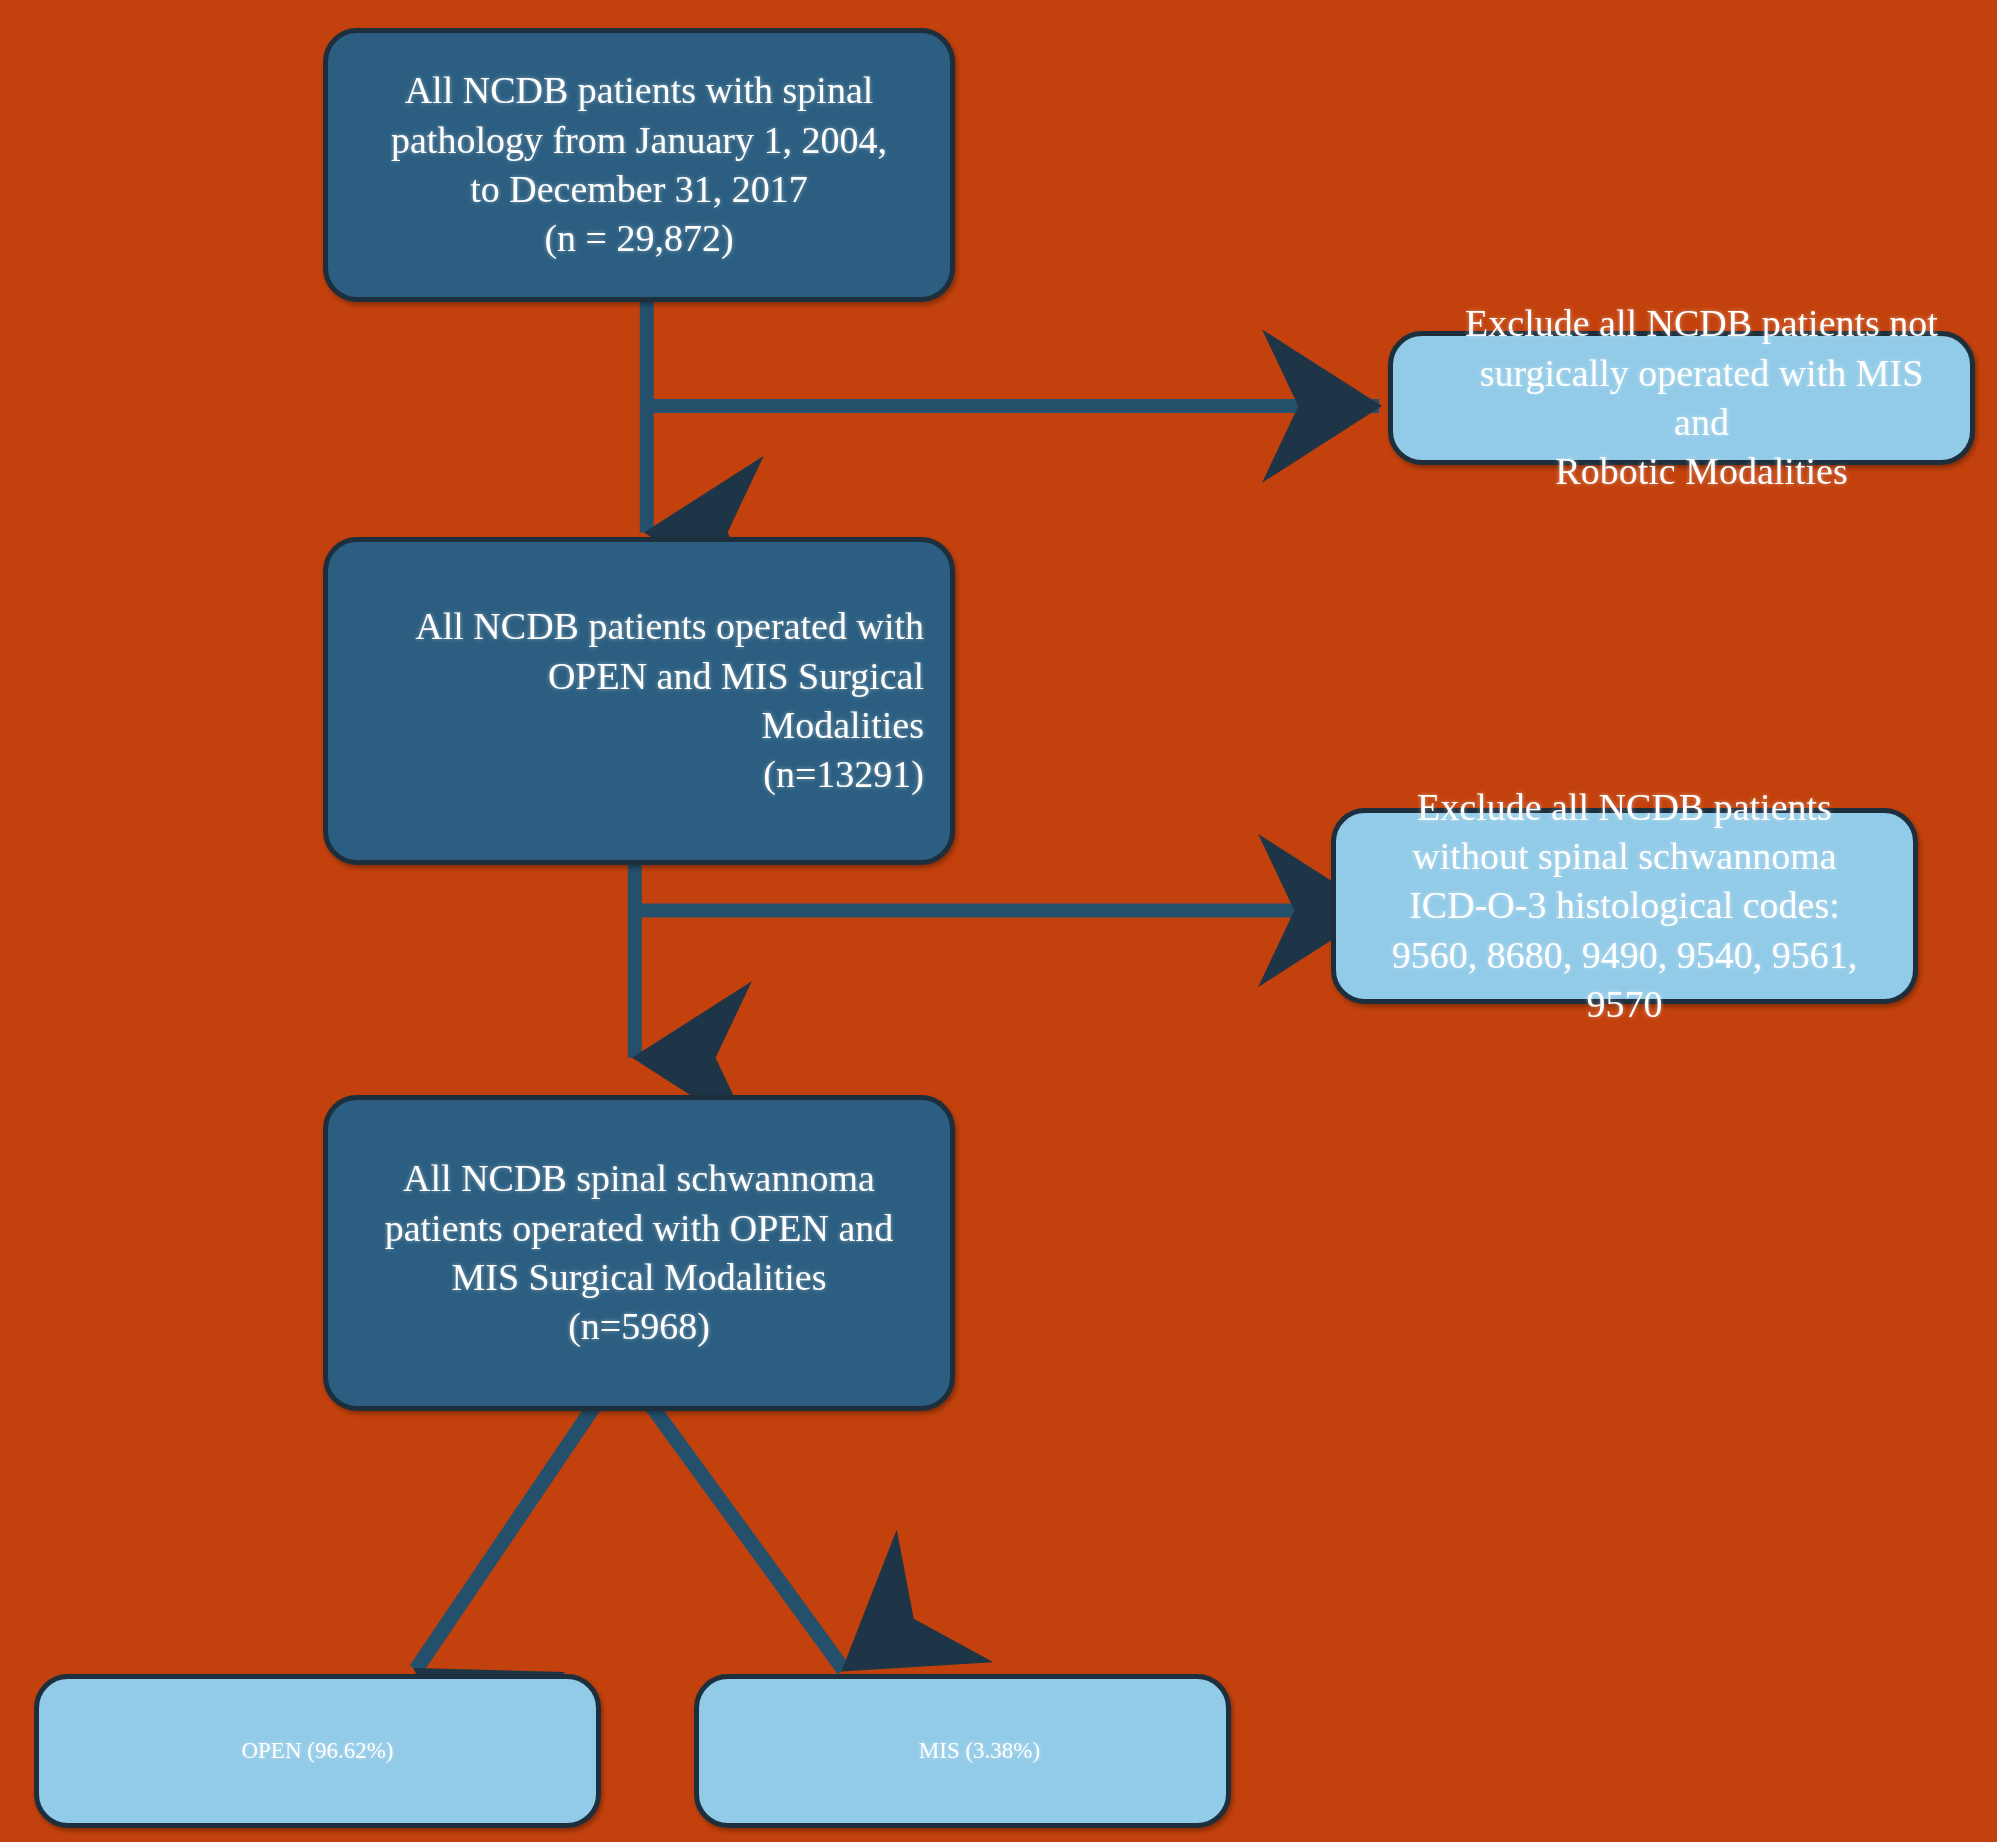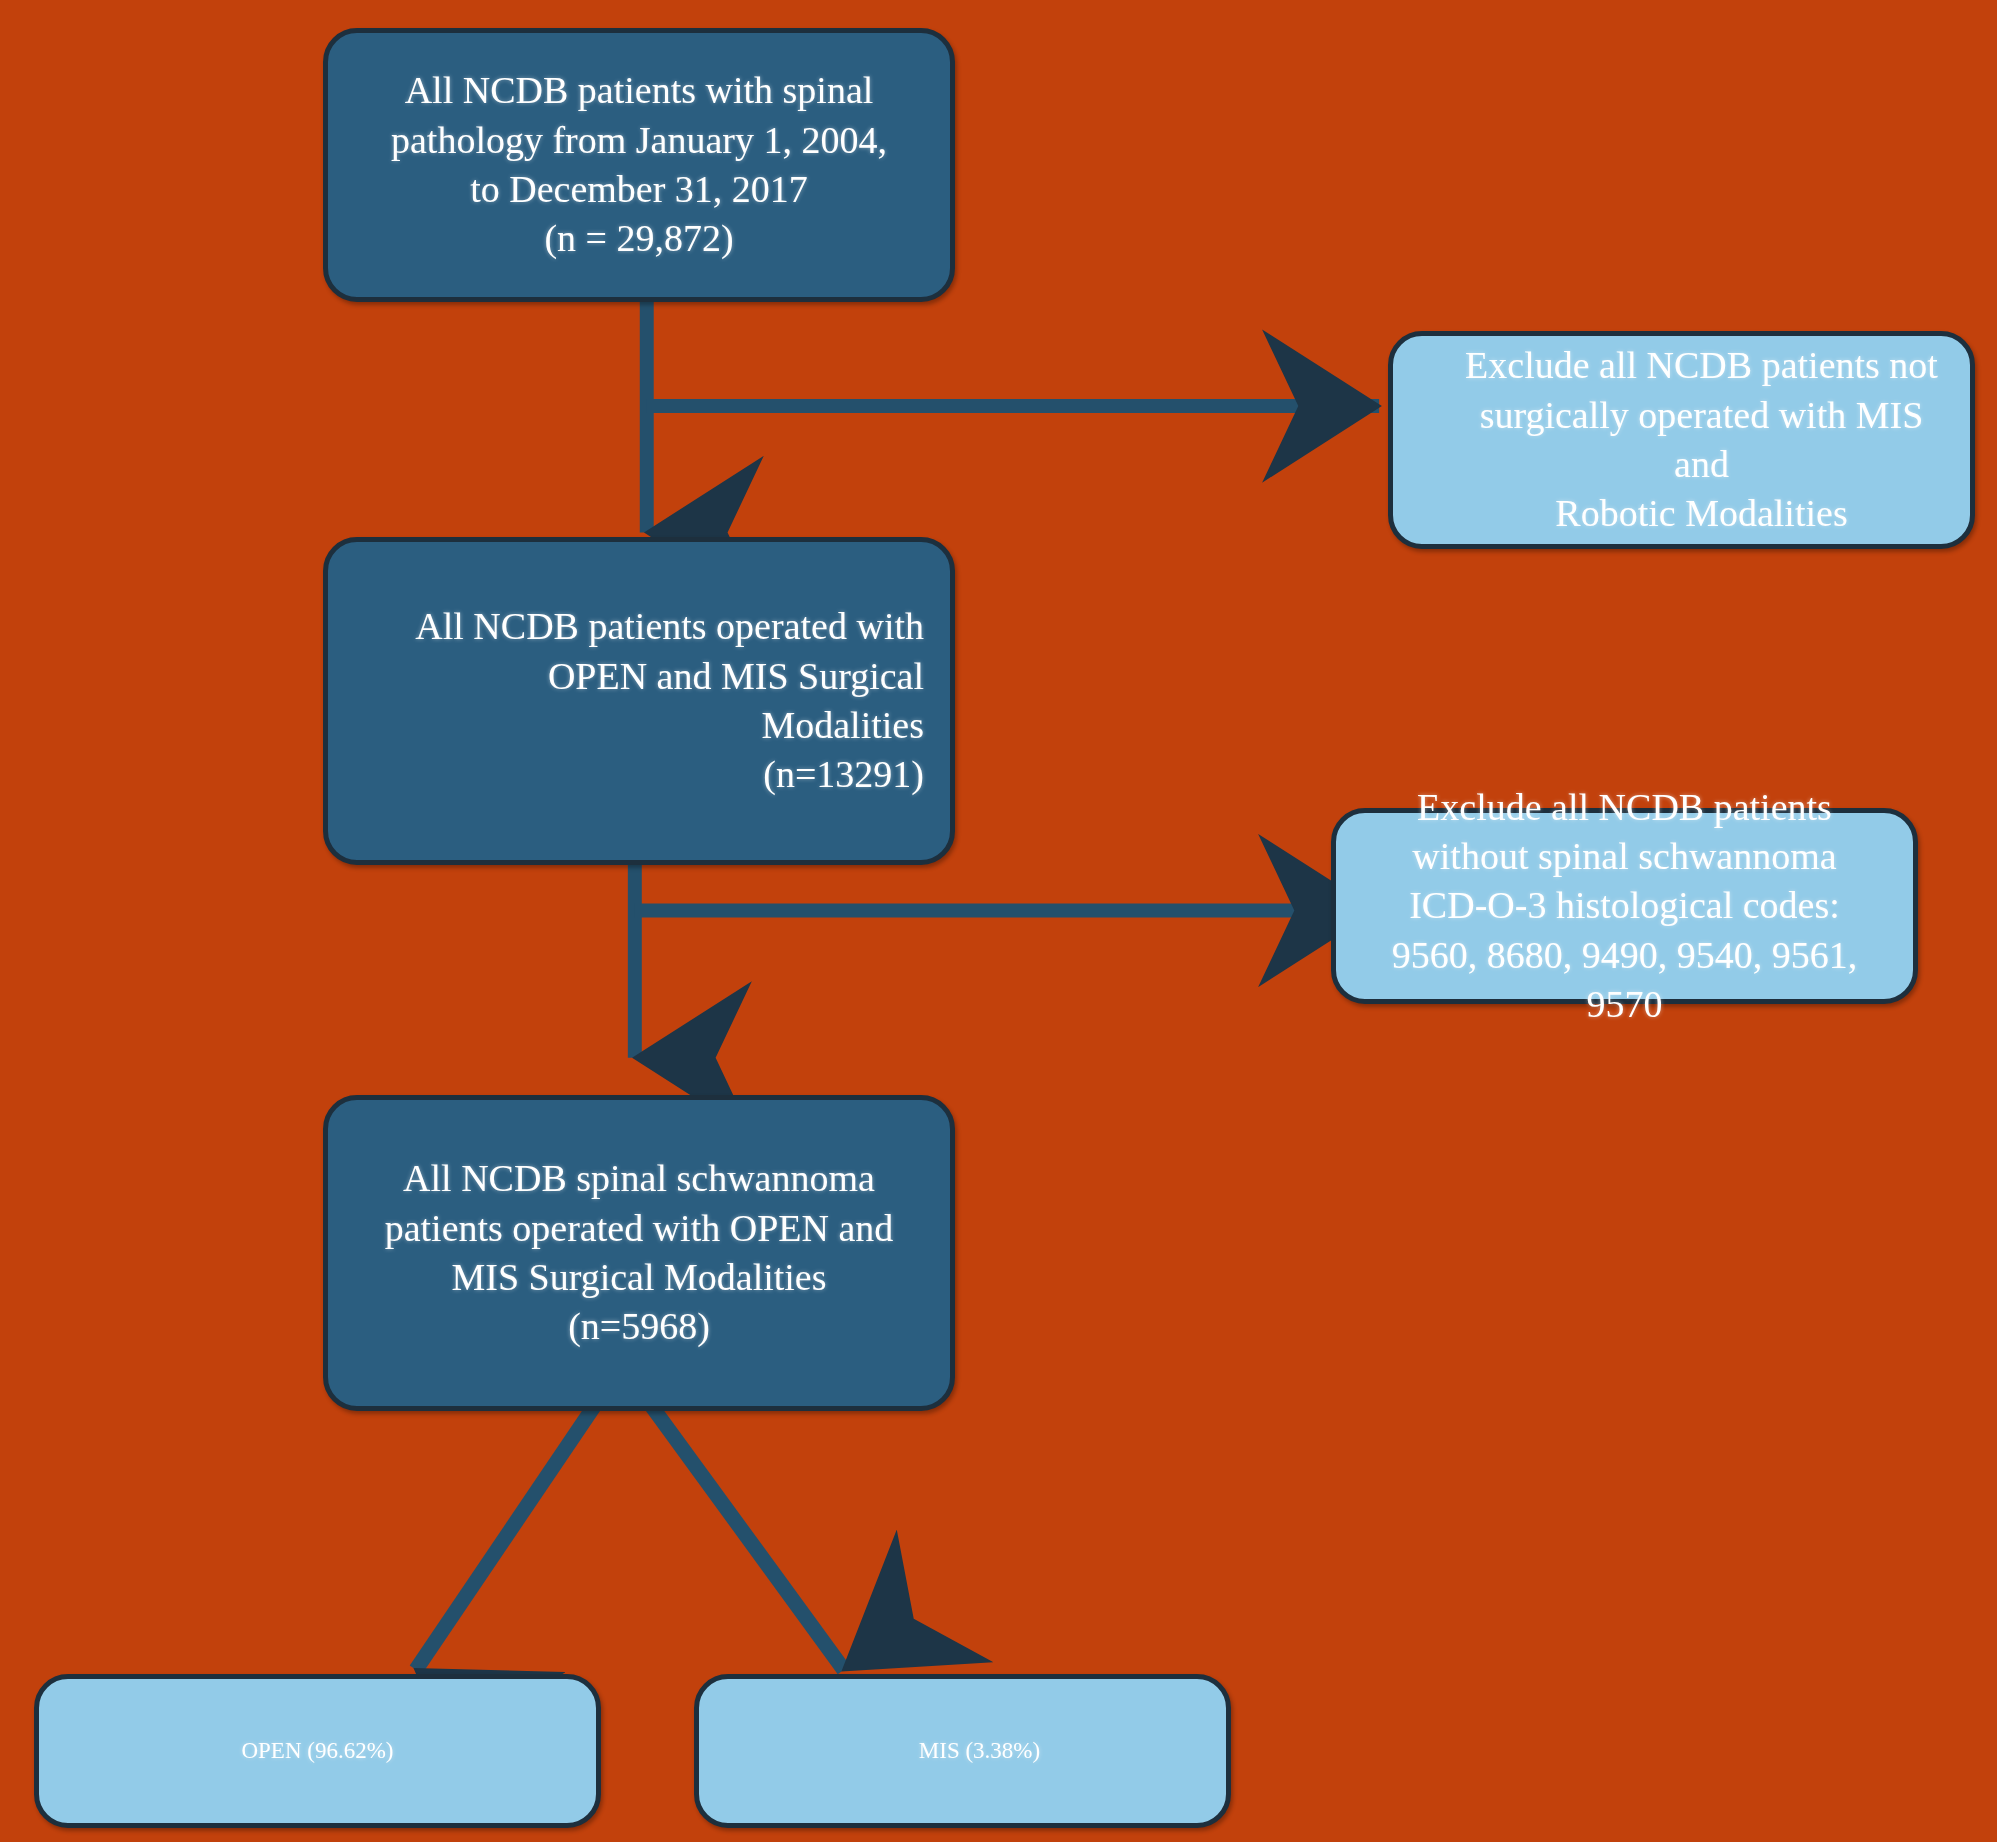--- a/index.html
+++ b/index.html
@@ -106,21 +106,21 @@
     </g>
   </svg>
 
   <div class="node node-dark" style="left:323px; top:28px; width:632px; height:274px;">
     <div class="txt">All NCDB patients with spinal
 pathology from  January 1, 2004,
 to December 31, 2017
 (n = 29,872)</div>
   </div>
 
-  <div class="node node-light" style="left:1388px; top:331px; width:587px; height:218px;padding-left:40px;">
+  <div class="node node-light" style="left:1388px; top:331px; width:587px; height:134px;padding-left:40px;">
     <div class="txt">Exclude all NCDB patients not
 surgically operated with MIS and
 Robotic Modalities</div>
   </div>
 
   <div class="node node-dark" style="left:323px; top:537px; width:632px; height:328px;text-align:right;">
     <div class="txt">All NCDB patients operated with
 OPEN and MIS Surgical
 Modalities
 (n=13291)</div>

